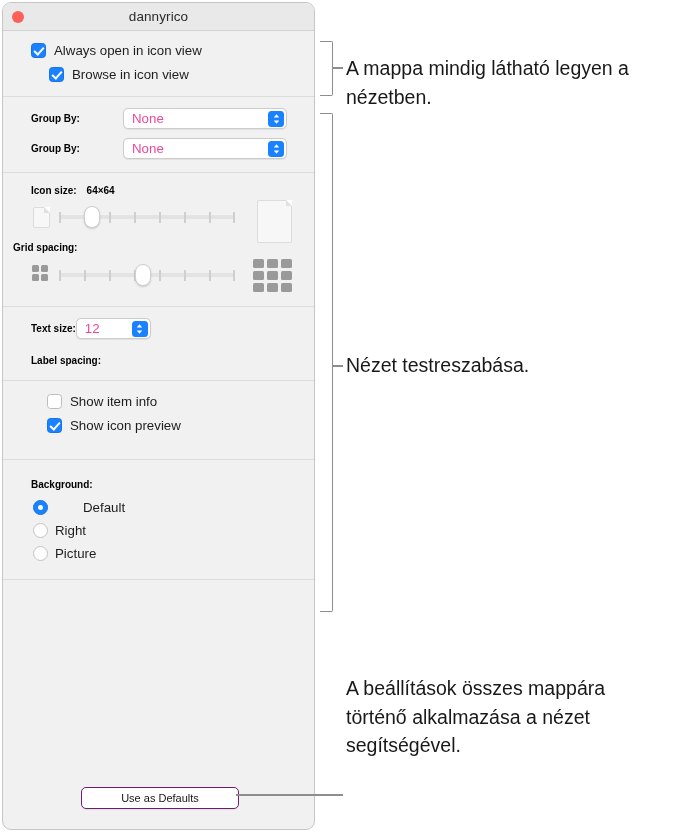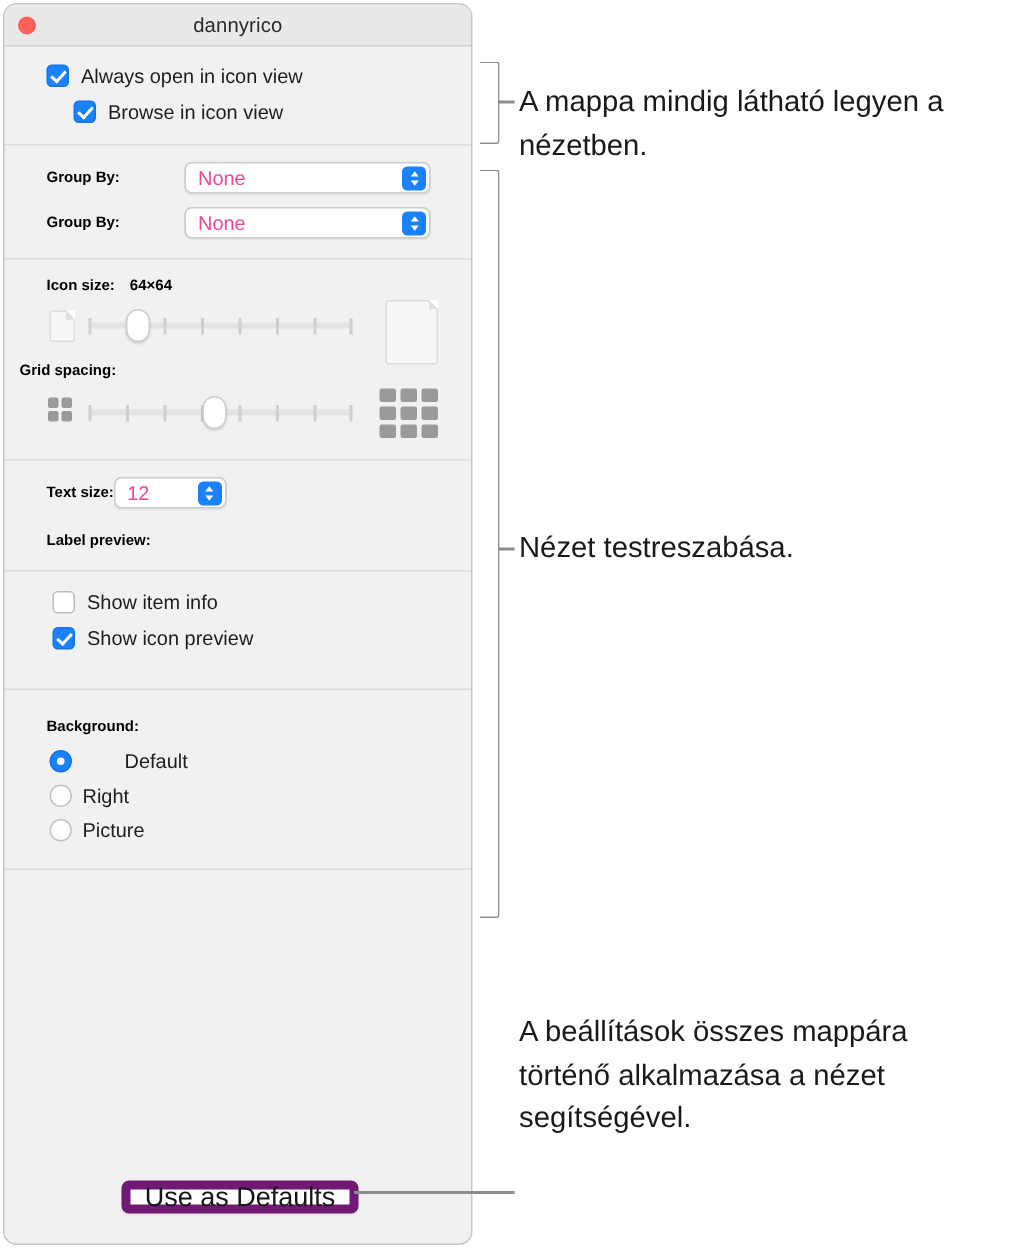--- a/index.html
+++ b/index.html
@@ -235,27 +235,27 @@
   }
 
   
   .default-btn {
     position: absolute;
     left: 78px;
     top: 784px;
     width: 158px;
     height: 22px;
     background: #ffffff;
-    border: 6px solid #701a75;
+    border: 1px solid #701a75;
     border-radius: 5px;
     box-sizing: border-box;
     display: flex;
     align-items: center;
     justify-content: center;
-    font-size: 18px;
+    font-size: 11px;
     color: #161616;
     box-shadow: 0 0.5px 1px rgba(0,0,0,0.07);
   }
 
   
   .annotation {
     position: absolute;
     font-size: 19.5px;
     line-height: 28.5px;
     color: #19191a;
@@ -394,25 +394,25 @@
         <span class="popup-value">12</span>
         <span class="popup-arrows">
           <svg width="9" height="12" viewBox="0 0 9 12">
               <path d="M4.5 1.2 L7.2 4.6 L1.8 4.6 Z" fill="#fff"></path>
               <path d="M4.5 10.8 L1.8 7.4 L7.2 7.4 Z" fill="#fff"></path>
             </svg>
         </span>
       </span>
     </div>
     <div style="margin-top:11px;">
-      <span class="field-label">Label preview:</span>
-    </div>
-  </div>
-
-  <div class="section" style="padding:13px 0 26px 32px;">
+      <span class="field-label">Label spacing:</span>
+    </div>
+  </div>
+
+  <div class="section" style="padding:13px 0 26px 44px;">
     <div class="row">
       <span class="cb off"></span>
       <span class="cb-label">Show item info</span>
     </div>
     <div class="row" style="margin-top:9px;">
       <span class="cb on"></span>
       <span class="cb-label">Show icon preview</span>
     </div>
   </div>
 

